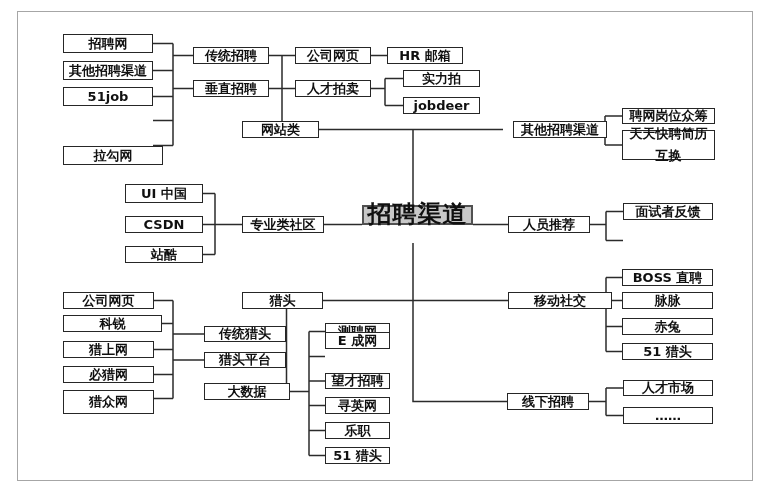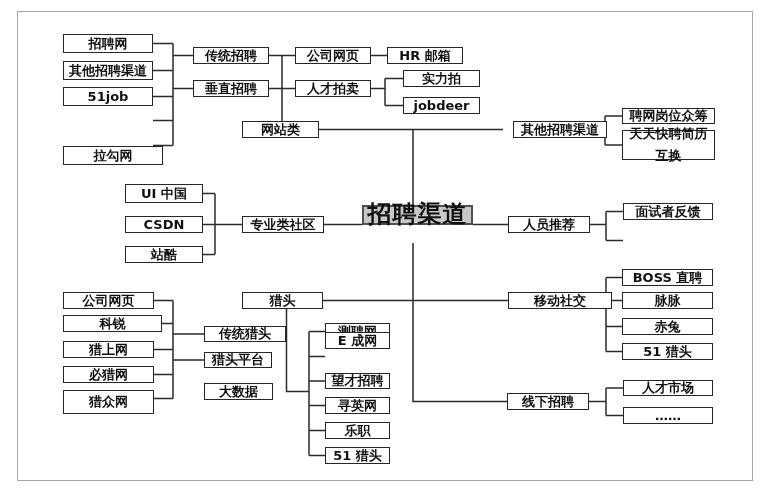--- a/index.html
+++ b/index.html
@@ -83,22 +83,22 @@
   <div class="node" style="left:508px;top:216px;width:82px;height:17px">人员推荐</div>
   <div class="node" style="left:623px;top:203px;width:90px;height:17px">面试者反馈</div>
 
   <div class="node" style="left:242px;top:292px;width:81px;height:17px">猎头</div>
   <div class="node" style="left:63px;top:292px;width:91px;height:17px">公司网页</div>
   <div class="node" style="left:63px;top:315px;width:99px;height:17px">科锐</div>
   <div class="node" style="left:63px;top:366px;width:91px;height:17px">必猎网</div>
   <div class="node" style="left:63px;top:341px;width:91px;height:17px">猎上网</div>
   <div class="node" style="left:63px;top:390px;width:91px;height:24px">猎众网</div>
   <div class="node" style="left:204px;top:326px;width:82px;height:16px">传统猎头</div>
-  <div class="node" style="left:204px;top:352px;width:68px;height:16px">猎头平台</div>
-  <div class="node" style="left:204px;top:383px;width:69px;height:17px">大数据</div>
+  <div class="node" style="left:204px;top:352px;width:82px;height:16px">猎头平台</div>
+  <div class="node" style="left:204px;top:383px;width:86px;height:17px">大数据</div>
   <div class="node" style="left:325px;top:323px;width:65px;height:17px">测聘网</div>
   <div class="node" style="left:325px;top:332px;width:65px;height:17px">E 成网</div>
   <div class="node" style="left:325px;top:373px;width:65px;height:16px">望才招聘</div>
   <div class="node" style="left:325px;top:397px;width:65px;height:17px">寻英网</div>
   <div class="node" style="left:325px;top:422px;width:65px;height:17px">乐职</div>
   <div class="node" style="left:325px;top:447px;width:65px;height:17px">51 猎头</div>
 
   <div class="node" style="left:508px;top:292px;width:104px;height:17px">移动社交</div>
   <div class="node" style="left:622px;top:269px;width:91px;height:17px">BOSS 直聘</div>
   <div class="node" style="left:622px;top:292px;width:91px;height:17px">脉脉</div>

